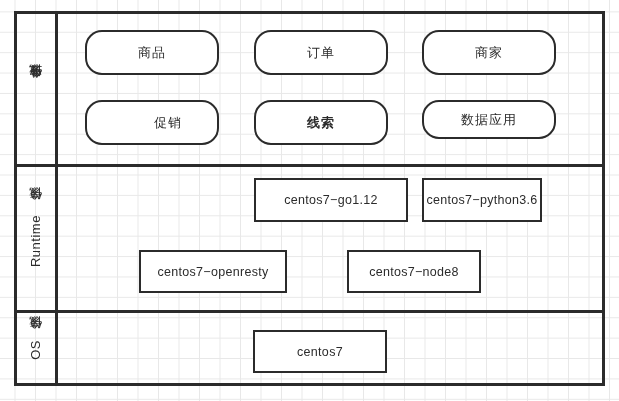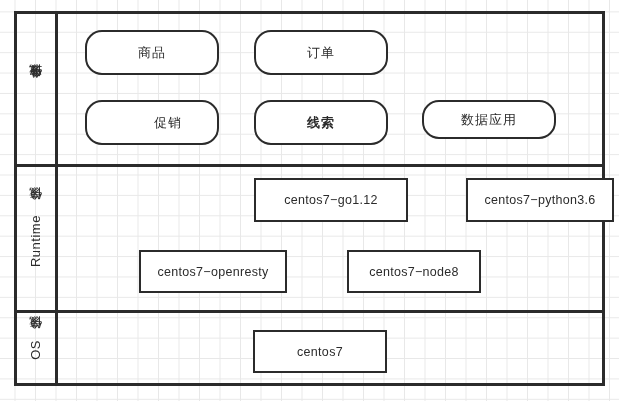--- a/index.html
+++ b/index.html
@@ -124,26 +124,27 @@
   </div>
   <div class="band-label band-runtime">
     <span>Runtime 镜像</span>
   </div>
   <div class="band-label band-os">
     <span>OS镜像</span>
   </div>
 
   <div class="item-box cn" style="left:85px;  top:30px;  width:134px; height:45px;">商品</div>
   <div class="item-box cn" style="left:254px; top:30px;  width:134px; height:45px;">订单</div>
+  <div class="item-box cn" style="left:422px; top:30px;  width:134px; height:45px;">商家</div>
 
   <div class="item-box cn" style="left:85px;  top:100px; width:134px; height:45px;padding-left:32px;">促销</div>
   <div class="item-box cn" style="left:254px; top:100px; width:134px; height:45px;font-weight:bold;">线索</div>
   <div class="item-box cn" style="left:422px; top:100px; width:134px; height:39px;">数据应用</div>
 
   <div class="item-box" style="left:254px; top:178px; width:154px; height:44px;text-align:right;">centos7−go1.12</div>
-  <div class="item-box" style="left:422px; top:178px; width:148px; height:44px;margin-left:44px;">centos7−python3.6</div>
+  <div class="item-box" style="left:422px; top:178px; width:120px; height:44px;">centos7−python3.6</div>
 
   <div class="item-box" style="left:139px; top:250px; width:148px; height:43px;">centos7−openresty</div>
   <div class="item-box" style="left:347px; top:250px; width:134px; height:43px;">centos7−node8</div>
 
   <div class="item-box" style="left:253px; top:330px; width:134px; height:43px;">centos7</div>
 
 </div>
 
 </body></html>

